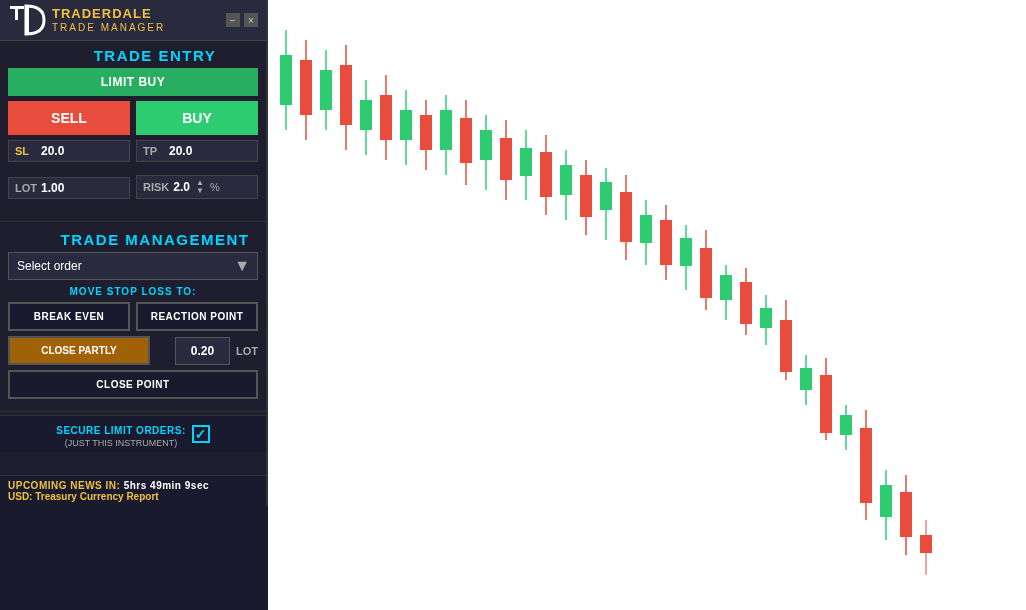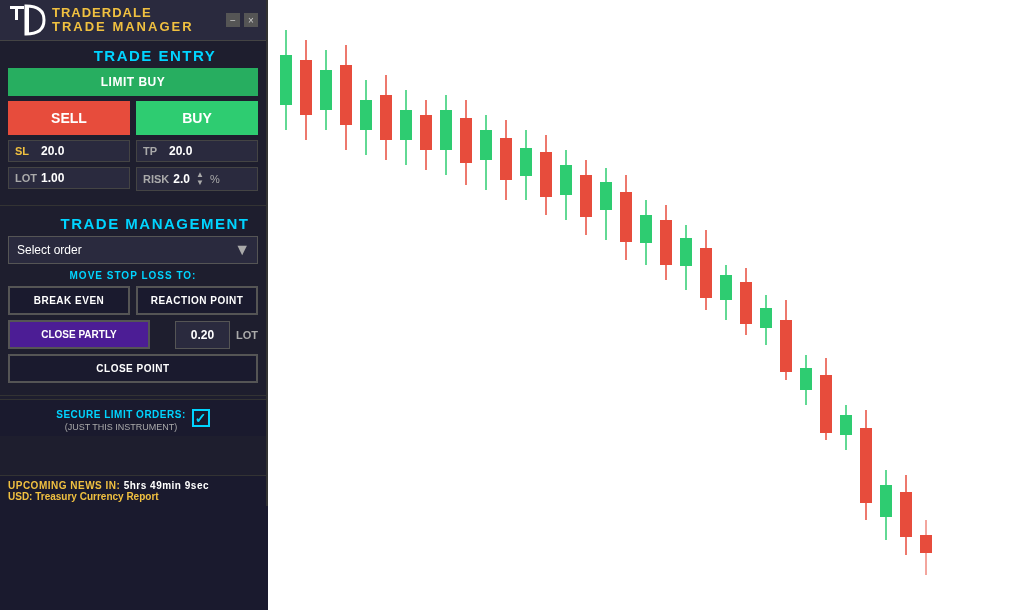--- a/index.html
+++ b/index.html
@@ -56,23 +56,23 @@
     }
     .brand-name {
       color: white;
       font-size: 13px;
       font-weight: 900;
       letter-spacing: 1px;
     }
     .brand-name span { color: #f0c040; }
     .brand-subtitle {
       color: #f0c040;
-      font-size: 13px;
+      font-size: 10px;
       letter-spacing: 2px;
-      font-weight: bold;
+      font-weight: normal;
     }
     .window-controls {
       display: flex;
       gap: 4px;
     }
     .win-btn {
       width: 14px;
       height: 14px;
       background: #555;
       border: none;
@@ -144,22 +144,22 @@
       border: none;
       padding: 9px 0;
       font-size: 14px;
       font-weight: bold;
       cursor: pointer;
     }
 
     .input-row {
       display: flex;
       gap: 6px;
-      margin-bottom: 5px;
-      align-items: flex-start;
+      margin-bottom: 13px;
+      align-items: flex-end;
     }
     .input-box {
       flex: 1;
       background: #2a2a3e;
       border: 1px solid #444;
       display: flex;
       align-items: center;
       padding: 3px 6px;
       gap: 4px;
     }
@@ -260,21 +260,21 @@
     }
 
     .close-partly-row {
       display: flex;
       gap: 6px;
       margin-bottom: 5px;
       align-items: center;
     }
     .btn-close-partly {
       flex: 1;
-      background: #4c1d95;
+      background: #a16207;
       border: 2px solid #555;
       color: white;
       padding: 7px 0;
       font-size: 10px;
       font-weight: bold;
       cursor: pointer;
     }
     .close-partly-val {
       background: #2a2a3e;
       border: 1px solid #555;

